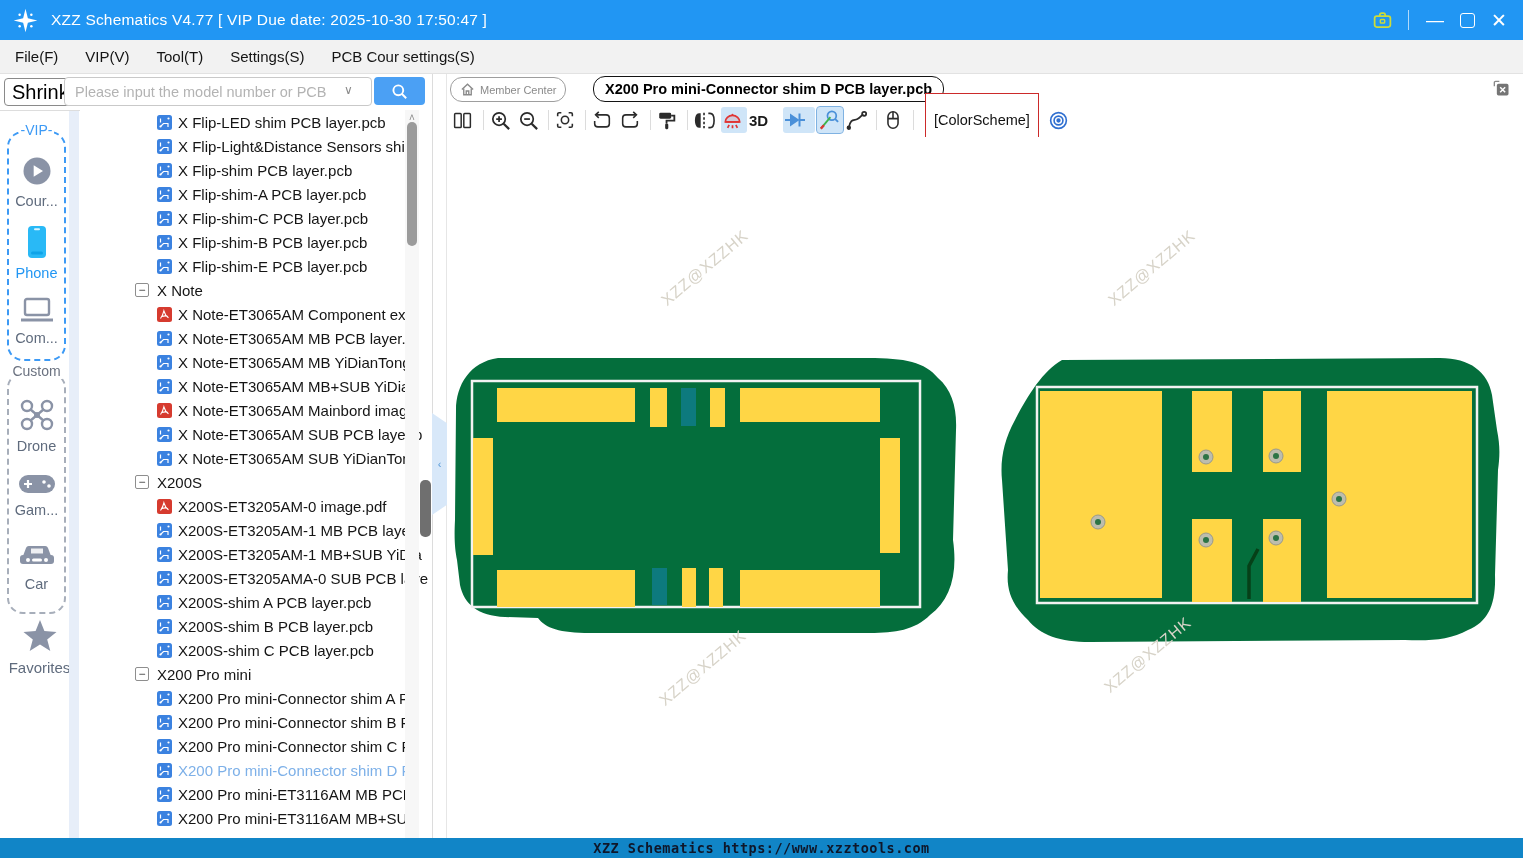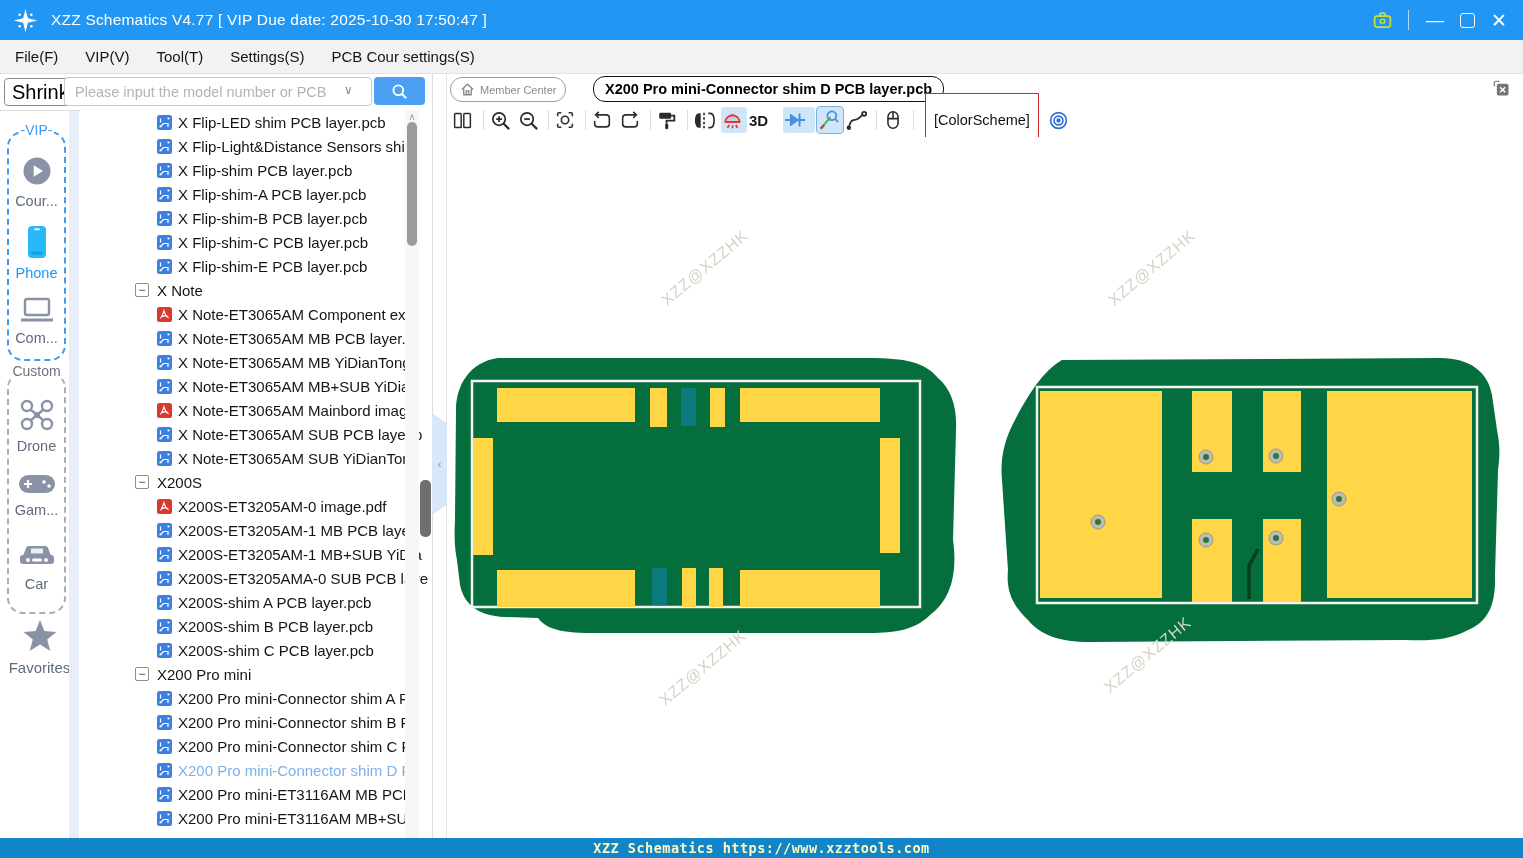--- a/index.html
+++ b/index.html
@@ -86,21 +86,21 @@
                font-size:14.5px;color:#111;background:#fff;cursor:pointer;white-space:nowrap;}
   .panel-toggle{position:absolute;right:13px;top:33px;width:24px;height:24px;cursor:pointer;}
   
   .viewer{position:absolute;left:0;top:63px;right:0;bottom:0;background:#fff;overflow:hidden;}
   .wm{position:absolute;transform:translate(-50%,-50%) rotate(-40deg);color:var(--watermark,#d7d3c8);
       font-size:16px;letter-spacing:1px;white-space:nowrap;pointer-events:none;}
   .boards-svg{position:absolute;left:0;top:0;}
   
   .statusbar{position:absolute;left:0;bottom:0;right:0;height:20px;background:var(--statusbar,#1185c7);
              display:flex;align-items:center;justify-content:center;z-index:50;}
-  .statusbar span{color:#fef9c3;font-family:"DejaVu Sans Mono",monospace;font-size:13.5px;font-weight:bold;letter-spacing:.5px;}
+  .statusbar span{color:#0f172a;font-family:"DejaVu Sans Mono",monospace;font-size:13.5px;font-weight:bold;letter-spacing:.5px;}
 </style>
 </head>
 <body>
 
 <div class="app" style="--titlebar: #2196f3; --accent: #4ba0f4; --pcb-green: #046e3c; --pad-yellow: #ffd645; --pad-teal: #0d7a7e; --via-ring: #bdbdad; --via-dot: #2c7445; --trace: #064018; --statusbar: #1185c7; --watermark: #d7d3c8; --tree-selected: #7db0e8; --tool-active: #cfe5f8; --colorscheme-border: #cc2a2a;">
 
   <div class="titlebar">
     <svg class="app-icon" viewBox="0 0 24 24">
       <path d="M12 1.5 L14.1 9.9 L22.5 12 L14.1 14.1 L12 22.5 L9.9 14.1 L1.5 12 L9.9 9.9 Z" fill="#fff"></path>
       <circle cx="17.2" cy="6.8" r="1.1" fill="#fff"></circle>
@@ -271,32 +271,32 @@
         </div>
         <div class="tree-row">
           <span class="ticon">
             <svg width="15" height="15" viewBox="0 0 15 15">
               <rect width="15" height="15" rx="2.5" fill="#3b82e0"></rect>
               <path d="M3.5 11.5 L6.5 8.5 H11.5 M3.5 3.5 v4 M11 8.5 V12" stroke="#fff" stroke-width="1.2" fill="none"></path>
               <circle cx="3.5" cy="11.5" r="1.1" fill="#fff"></circle>
               <circle cx="11.5" cy="3.5" r="1.1" fill="#fff"></circle>
             </svg>
           </span>
+          <span class="tlabel">X Flip-shim-C PCB layer.pcb</span>
+        </div>
+        <div class="tree-row">
+          <span class="ticon">
+            <svg width="15" height="15" viewBox="0 0 15 15">
+              <rect width="15" height="15" rx="2.5" fill="#3b82e0"></rect>
+              <path d="M3.5 11.5 L6.5 8.5 H11.5 M3.5 3.5 v4 M11 8.5 V12" stroke="#fff" stroke-width="1.2" fill="none"></path>
+              <circle cx="3.5" cy="11.5" r="1.1" fill="#fff"></circle>
+              <circle cx="11.5" cy="3.5" r="1.1" fill="#fff"></circle>
+            </svg>
+          </span>
           <span class="tlabel">X Flip-shim-B PCB layer.pcb</span>
-        </div>
-        <div class="tree-row">
-          <span class="ticon">
-            <svg width="15" height="15" viewBox="0 0 15 15">
-              <rect width="15" height="15" rx="2.5" fill="#3b82e0"></rect>
-              <path d="M3.5 11.5 L6.5 8.5 H11.5 M3.5 3.5 v4 M11 8.5 V12" stroke="#fff" stroke-width="1.2" fill="none"></path>
-              <circle cx="3.5" cy="11.5" r="1.1" fill="#fff"></circle>
-              <circle cx="11.5" cy="3.5" r="1.1" fill="#fff"></circle>
-            </svg>
-          </span>
-          <span class="tlabel">X Flip-shim-C PCB layer.pcb</span>
         </div>
         <div class="tree-row">
           <span class="ticon">
             <svg width="15" height="15" viewBox="0 0 15 15">
               <rect width="15" height="15" rx="2.5" fill="#3b82e0"></rect>
               <path d="M3.5 11.5 L6.5 8.5 H11.5 M3.5 3.5 v4 M11 8.5 V12" stroke="#fff" stroke-width="1.2" fill="none"></path>
               <circle cx="3.5" cy="11.5" r="1.1" fill="#fff"></circle>
               <circle cx="11.5" cy="3.5" r="1.1" fill="#fff"></circle>
             </svg>
           </span>

